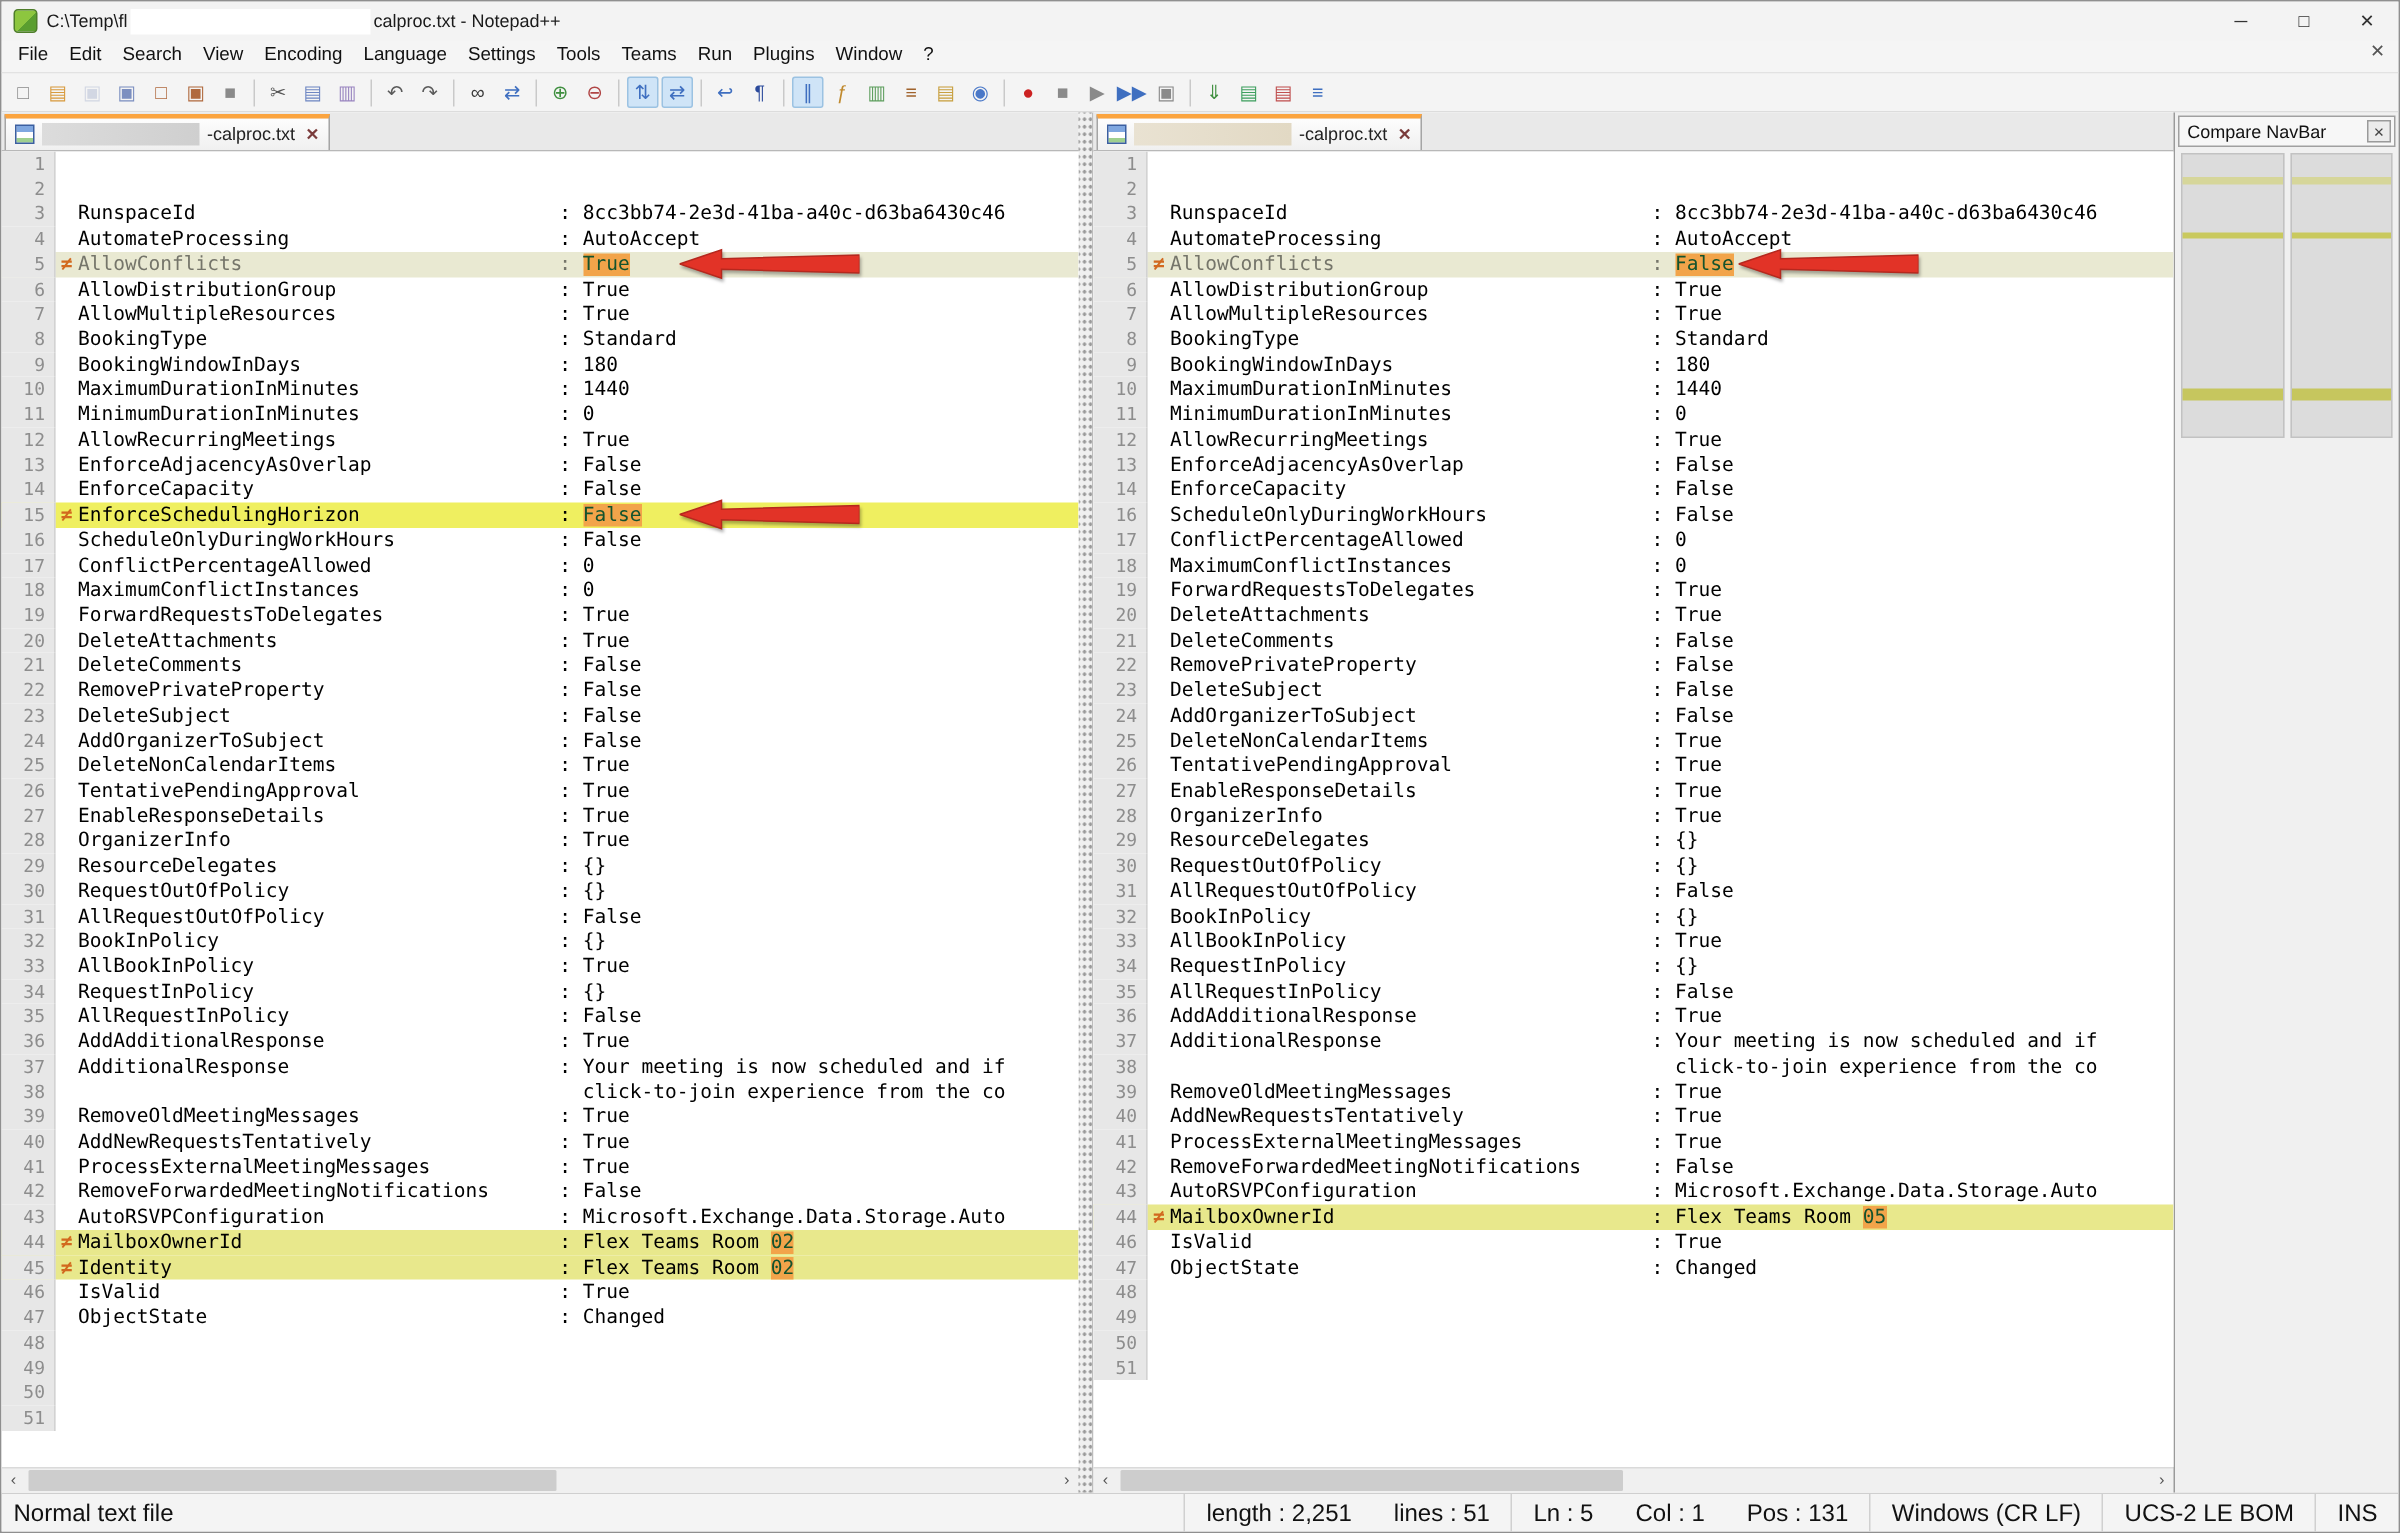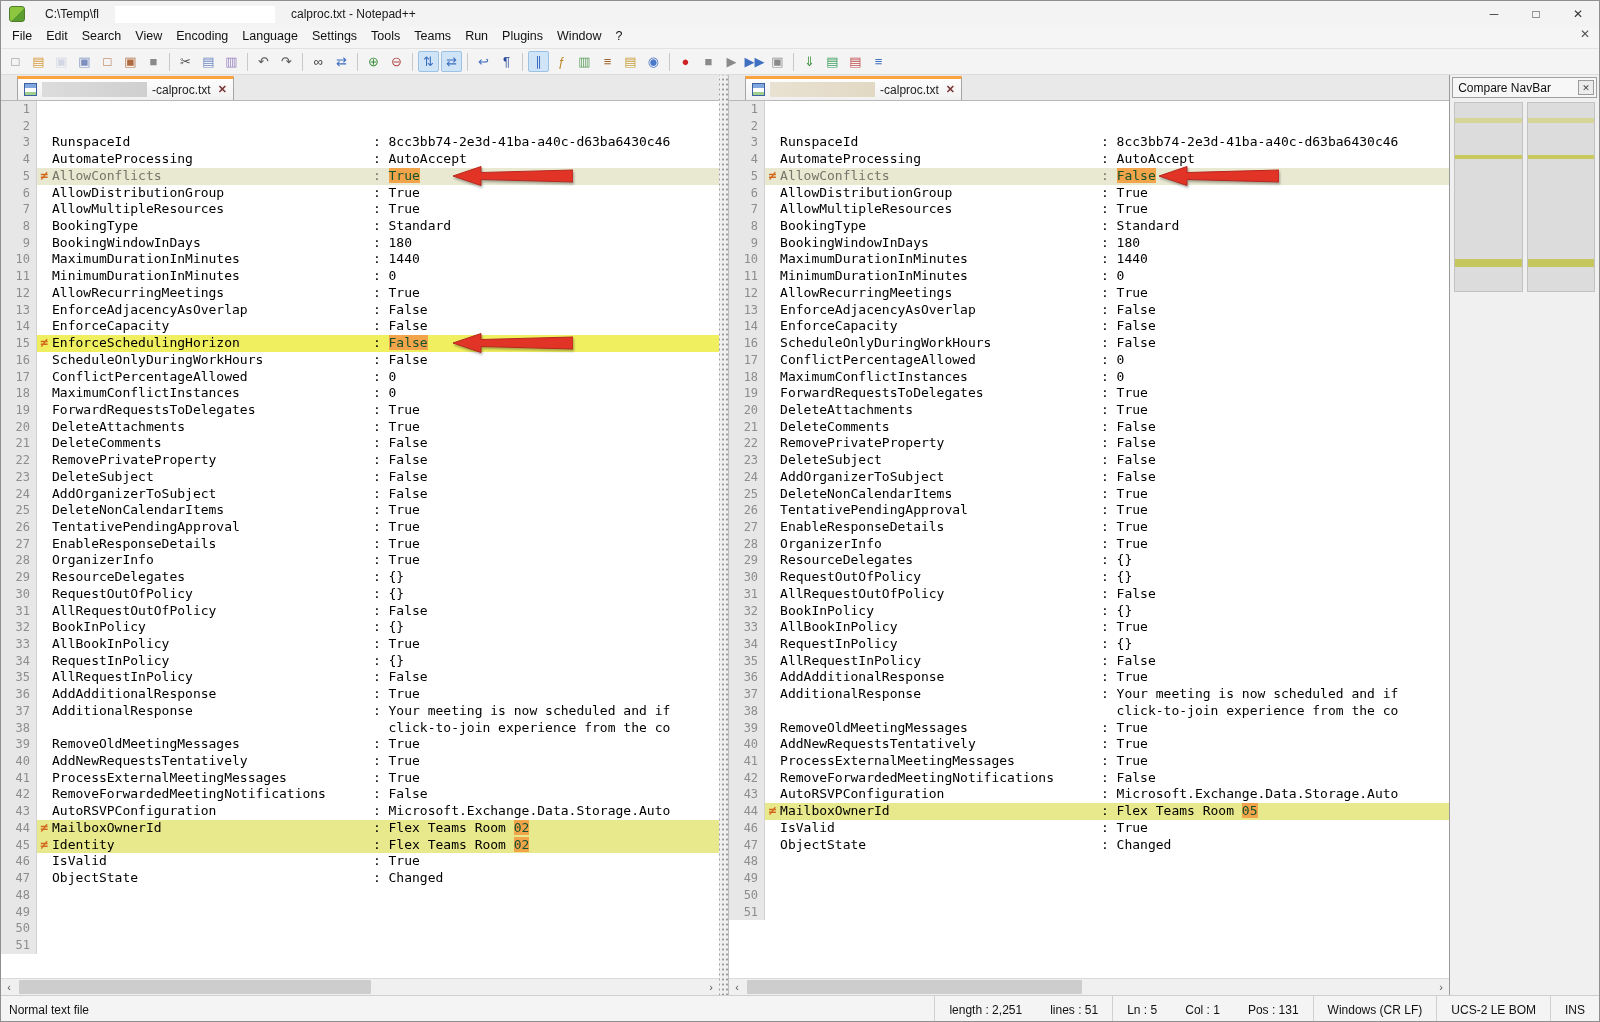--- a/index.html
+++ b/index.html
@@ -1,21 +1,21 @@
 <!DOCTYPE html>
 <html><head>
 <meta charset="utf-8">
 <style>
   html,body{margin:0;padding:0;background:#d8d8d8;}
   *{box-sizing:border-box;}
   .window{width:1600px;height:1022px;background:#f3f3f3;border:1px solid #8f8f8f;
     font-family:"Liberation Sans",sans-serif;position:relative;overflow:hidden;}
 
   
-  .titlebar{height:26px;display:flex;align-items:center;background:#f3f3f3;font-size:12px;color:#1a1a1a;gap:14px;}
+  .titlebar{height:26px;display:flex;align-items:center;background:#f3f3f3;font-size:12px;color:#1a1a1a;}
   .npp-icon{width:16px;height:16px;margin:0 6px 0 8px;border-radius:3px;
     background:linear-gradient(135deg,#8dc63f 0 55%,#5a9e2f 55%);border:1px solid #4e7d2a;flex:0 0 auto;}
   .title-redact{display:inline-block;width:160px;height:17px;background:#ffffff;margin:0 2px;}
   .win-controls{margin-left:auto;display:flex;height:100%;}
   .win-btn{width:42px;height:100%;display:flex;align-items:center;justify-content:center;
     font-size:12px;color:#333;cursor:default;}
 
   
   .menubar{height:22px;display:flex;align-items:flex-start;background:#f5f5f5;font-size:12.5px;color:#111;
     border-bottom:1px solid #e2e2e2;padding-left:4px;}
@@ -33,21 +33,21 @@
   
   .main{display:flex;height:920px;}
   .pane{display:flex;flex-direction:column;background:#fff;}
   .pane.left{width:719px;}
   .pane.right{width:722px;border-left:1px solid #bdbdbd;}
   .splitter{width:9px;background:#f0f0f0;
     background-image:radial-gradient(circle,#9a9a9a 1px,transparent 1.2px);
     background-size:4px 5px;background-position:2px 2px;}
 
   
-  .tabbar{height:26px;background:#e9e9e9;border-bottom:1px solid #b8b8b8;display:flex;align-items:flex-end;padding-left:16px;}
+  .tabbar{height:26px;background:#e9e9e9;border-bottom:1px solid #b8b8b8;display:flex;align-items:center;padding-left:2px;}
   .tab{height:24px;display:flex;align-items:center;background:linear-gradient(#fdfdfd,#f0f0f0);
     border:1px solid #a5a5a5;border-bottom:none;border-top:3px solid #fba43f;
     padding:0 6px;font-size:12px;color:#222;gap:5px;}
   .floppy{width:13px;height:13px;border:1px solid #3b5fa0;
     background:linear-gradient(#7fa7e0 0 38%,#ffffff 38% 72%,#9fd08f 72%);flex:0 0 auto;}
   .tab-redact{width:105px;height:15px;background:linear-gradient(90deg,#dcdcdc,#cfcfcf);}
   .tab-redact.beige{background:linear-gradient(90deg,#e9e2d2,#e2d9c4);}
   .tab-close{color:#7a3b3b;font-size:11px;font-weight:bold;padding-left:2px;}
 
   
@@ -77,21 +77,21 @@
   .navbar-title{margin:2px 2px 0 2px;height:21px;border:1px solid #a0a0a0;background:#f7f7f7;
     display:flex;align-items:center;font-size:12px;color:#111;padding-left:5px;}
   .navbar-close{margin-left:auto;margin-right:2px;width:16px;height:15px;border:1px solid #9a9a9a;
     background:#ececec;font-size:9px;display:flex;align-items:center;justify-content:center;color:#444;}
   .navbar-cols{display:flex;gap:4px;padding:4px;}
   .navbar-col{flex:1;height:190px;background:#dcdcdc;border:1px solid #c2c2c2;position:relative;}
   .stripe{position:absolute;left:0;right:0;}
 
   
   .statusbar{height:28px;background:#f4f4f4;border-top:1px solid #cfcfcf;display:flex;align-items:center;
-    font-size:12px;color:#111;}
+    font-size:16px;color:#111;}
   .st-left{flex:1;padding-left:8px;}
   .st-sec{border-left:1px solid #d0d0d0;height:100%;display:flex;align-items:center;padding:0 14px;gap:28px;white-space:nowrap;}
 </style>
 </head>
 <body>
 
 <div class="window">
 
   <div class="titlebar">
     <div class="npp-icon"></div>

